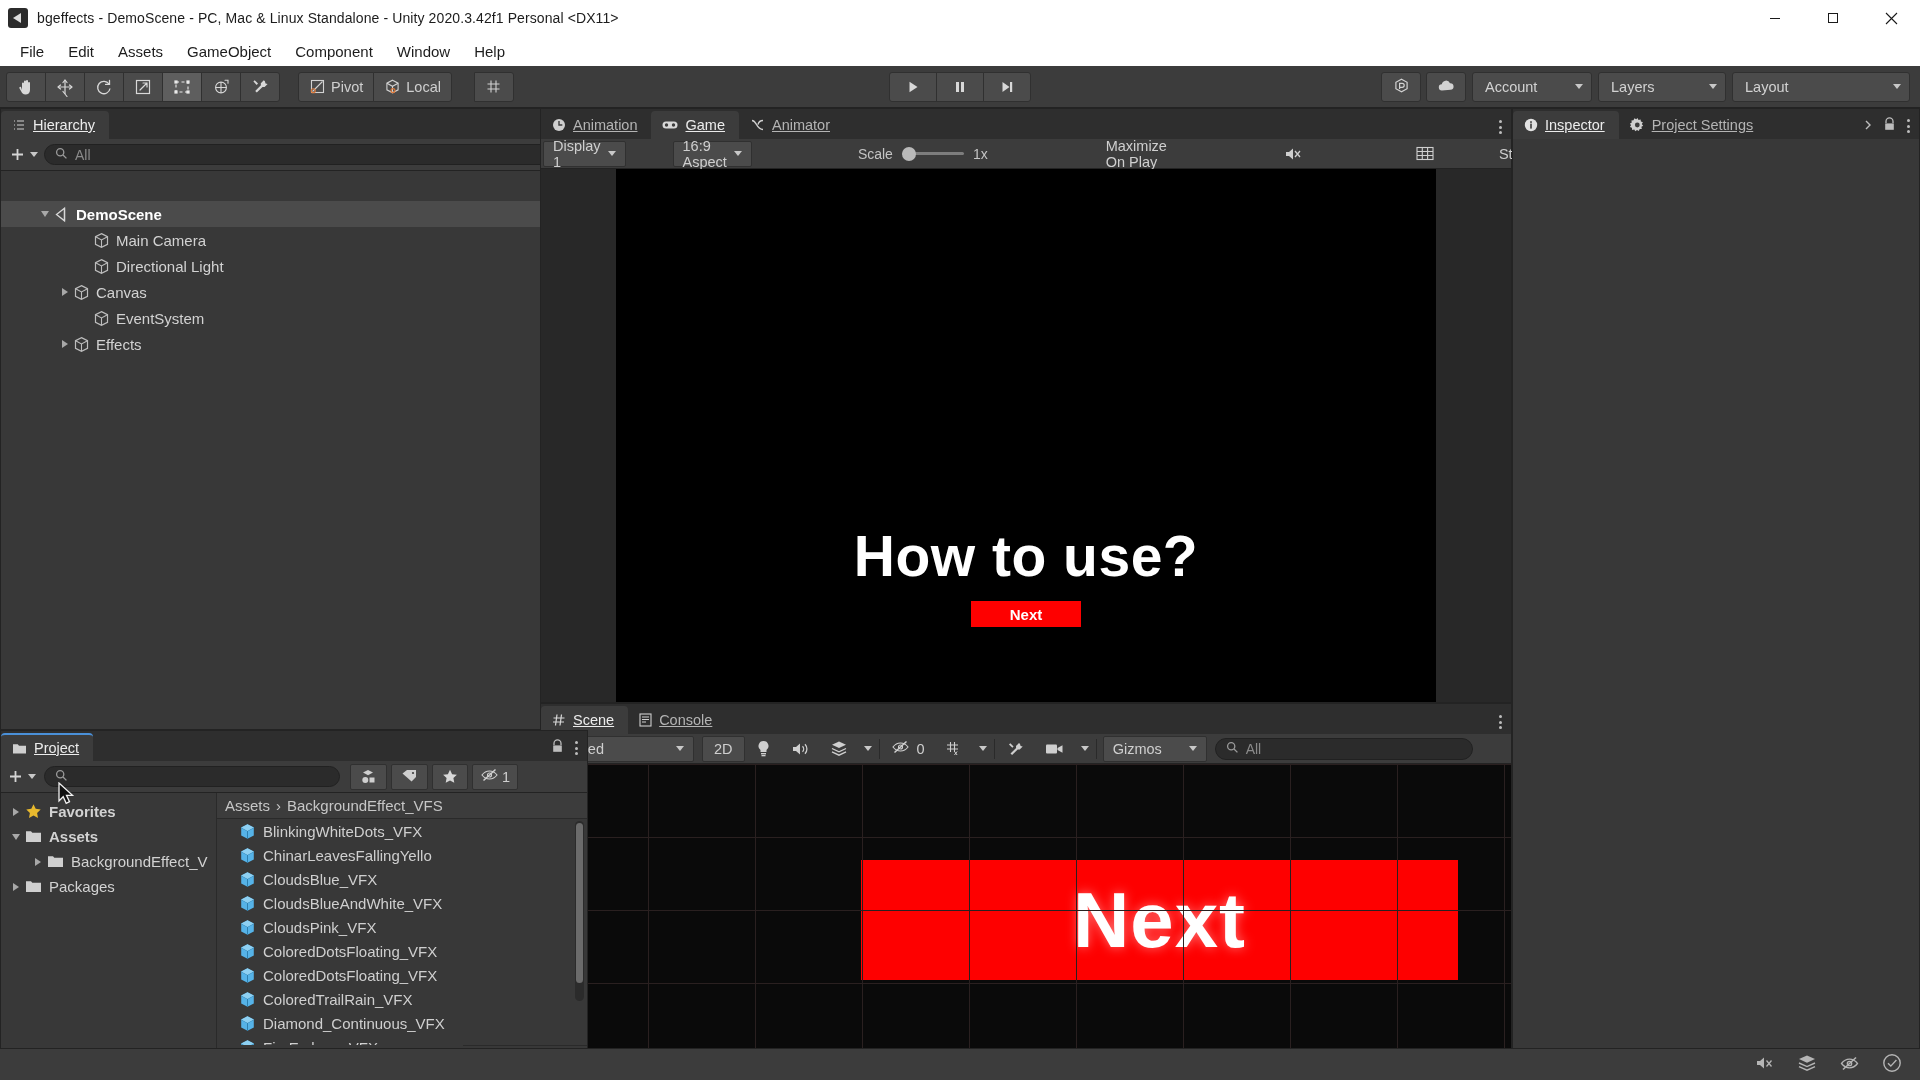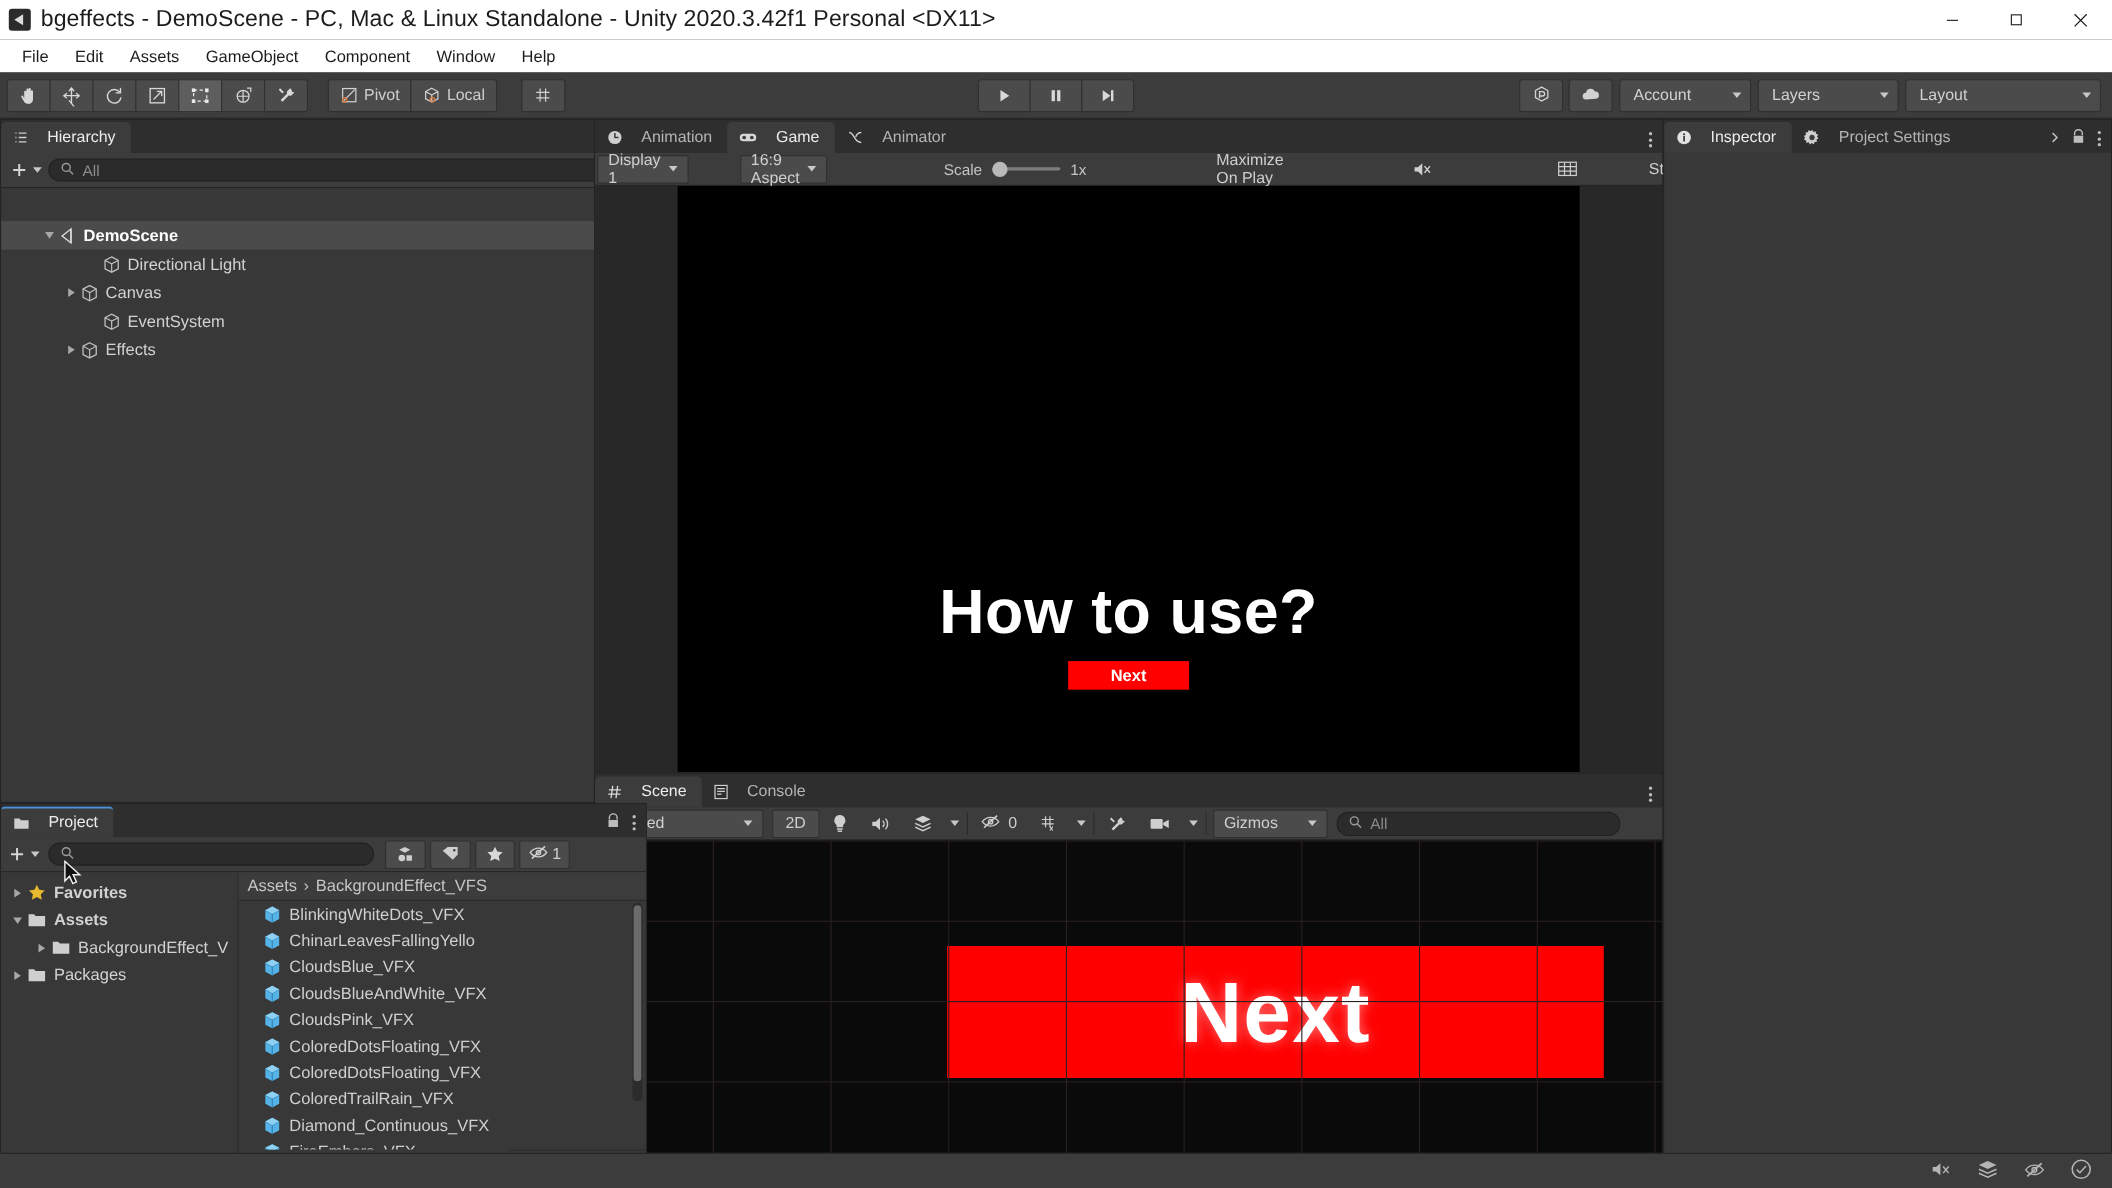--- a/index.html
+++ b/index.html
@@ -8,21 +8,21 @@
   body { position:relative; font-size:14px; color:#c4c4c4; -webkit-font-smoothing:antialiased; }
 
   
   #titlebar { position:absolute; left:0; top:0; width:1920px; height:36px;
               background:#ffffff; display:flex; align-items:center; }
   #titlebar .app-ico { width:20px; height:20px; margin-left:8px; margin-right:9px;
               background:#2b2b2b; border-radius:3px; position:relative; flex:none; }
   #titlebar .app-ico:after { content:""; position:absolute; left:5px; top:5px;
               width:0;height:0;border-style:solid;border-width:5px 8px 5px 0;
               border-color:transparent #dcdcdc transparent transparent; }
-  #titlebar .title { color:#1c1c1c; font-size:21px; letter-spacing:.1px; }
+  #titlebar .title { color:#1c1c1c; font-size:14px; letter-spacing:.1px; }
   #winbtns { margin-left:auto; display:flex; height:36px; }
   #winbtns div { width:58px; height:36px; display:flex; align-items:center;
               justify-content:center; color:#1a1a1a; }
   #winbtns div svg { display:block; }
 
   
   #menubar { position:absolute; left:0; top:36px; width:1920px; height:30px;
              background:#ffffff; display:flex; align-items:center; padding-left:8px; }
   #menubar .mi { padding:3px 12px; color:#1c1c1c; font-size:15px; }
 
@@ -50,22 +50,22 @@
   .dropbtn { height:30px; background:#4b4b4b; border:1px solid #303030; border-radius:3px;
              display:flex; align-items:center; padding:0 8px 0 12px; gap:10px;
              color:#d2d2d2; font-size:14.5px; }
   .caret { width:0;height:0;border-style:solid;border-width:5px 4px 0 4px;
            border-color:#c8c8c8 transparent transparent transparent; }
 
   
   .panel { position:absolute; background:#383838; border:1px solid #232323; }
   .tabrow { height:30px; background:#2e2e2e; display:flex; align-items:flex-end;
             position:relative; }
-  .tab { height:28px; display:flex; align-items:center; gap:17px; padding:0 14px 0 11px;
-         color:#b4b4b4; font-size:14.5px; border-radius:4px 4px 0 0; }
+  .tab { height:28px; display:flex; align-items:center; gap:7px; padding:0 14px 0 11px;
+         color:#b4b4b4; font-size:14.5px; border-radius:4px 4px 0 0;text-decoration:underline; }
   .tab.active { background:#3c3c3c; color:#ececec; }
   .tab .ti { display:flex; align-items:center; }
   .tabrow .spacer { flex:1; }
   .tabrow .icons { display:flex; align-items:center; gap:10px; padding:0 9px 4px 0; }
   .kebab { width:4px; height:16px; display:flex; flex-direction:column;
            justify-content:center; gap:2.5px; align-items:center; }
   .kebab i { width:3px;height:3px;background:#bdbdbd;border-radius:50%; display:block; }
   .sbtn { height:26px; display:flex; align-items:center; gap:7px; padding:0 9px;
           color:#cfcfcf; font-size:14.5px; }
   .sbtn.framed { background:#4b4b4b; border:1px solid #303030; border-radius:2px; }
@@ -388,20 +388,29 @@
             <i></i>
           </span>
         </div>
         <div class="hrow">
           <span style="width:76px;display:inline-block"></span>
           <span class="arrow "></span>
           <svg class="cube" viewBox="0 0 17 17" aria-hidden="true">
             <path d="M8.5 1.6l6 3.1v7.6l-6 3.1-6-3.1V4.7z" fill="none" stroke="#bdbdbd" stroke-width="1.2"></path>
             <path d="M2.6 4.8l5.9 3.1 6-3.1M8.5 7.9v7.4" fill="none" stroke="#bdbdbd" stroke-width="1.1"></path>
           </svg>
+          <span class="nm">Main Camera</span>
+        </div>
+        <div class="hrow">
+          <span style="width:76px;display:inline-block"></span>
+          <span class="arrow "></span>
+          <svg class="cube" viewBox="0 0 17 17" aria-hidden="true">
+            <path d="M8.5 1.6l6 3.1v7.6l-6 3.1-6-3.1V4.7z" fill="none" stroke="#bdbdbd" stroke-width="1.2"></path>
+            <path d="M2.6 4.8l5.9 3.1 6-3.1M8.5 7.9v7.4" fill="none" stroke="#bdbdbd" stroke-width="1.1"></path>
+          </svg>
           <span class="nm">Directional Light</span>
         </div>
         <div class="hrow">
           <span style="width:56px;display:inline-block"></span>
           <span class="arrow closed"></span>
           <svg class="cube" viewBox="0 0 17 17" aria-hidden="true">
             <path d="M8.5 1.6l6 3.1v7.6l-6 3.1-6-3.1V4.7z" fill="none" stroke="#bdbdbd" stroke-width="1.2"></path>
             <path d="M2.6 4.8l5.9 3.1 6-3.1M8.5 7.9v7.4" fill="none" stroke="#bdbdbd" stroke-width="1.1"></path>
           </svg>
           <span class="nm">Canvas</span>

